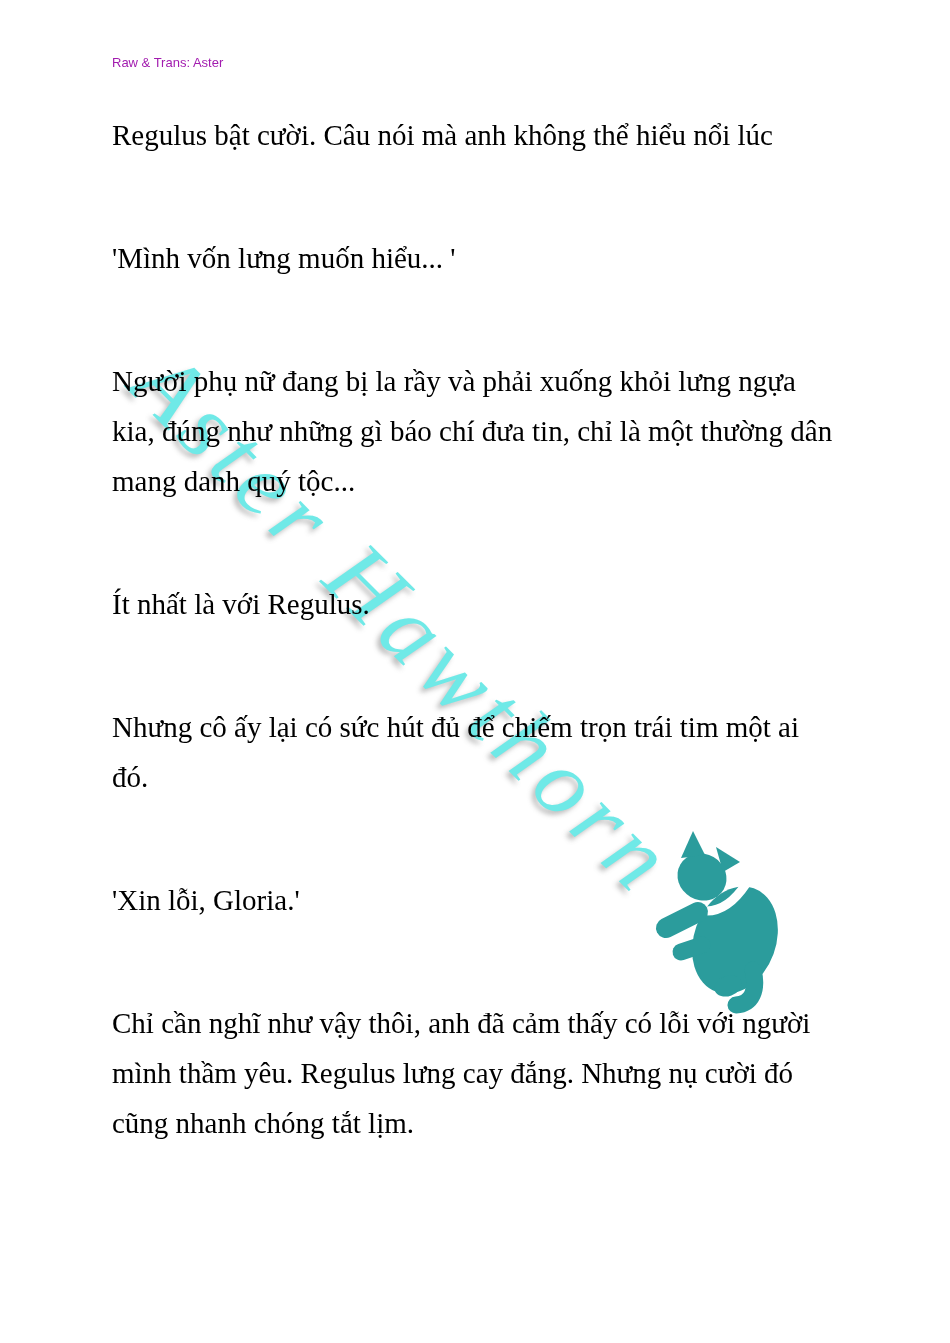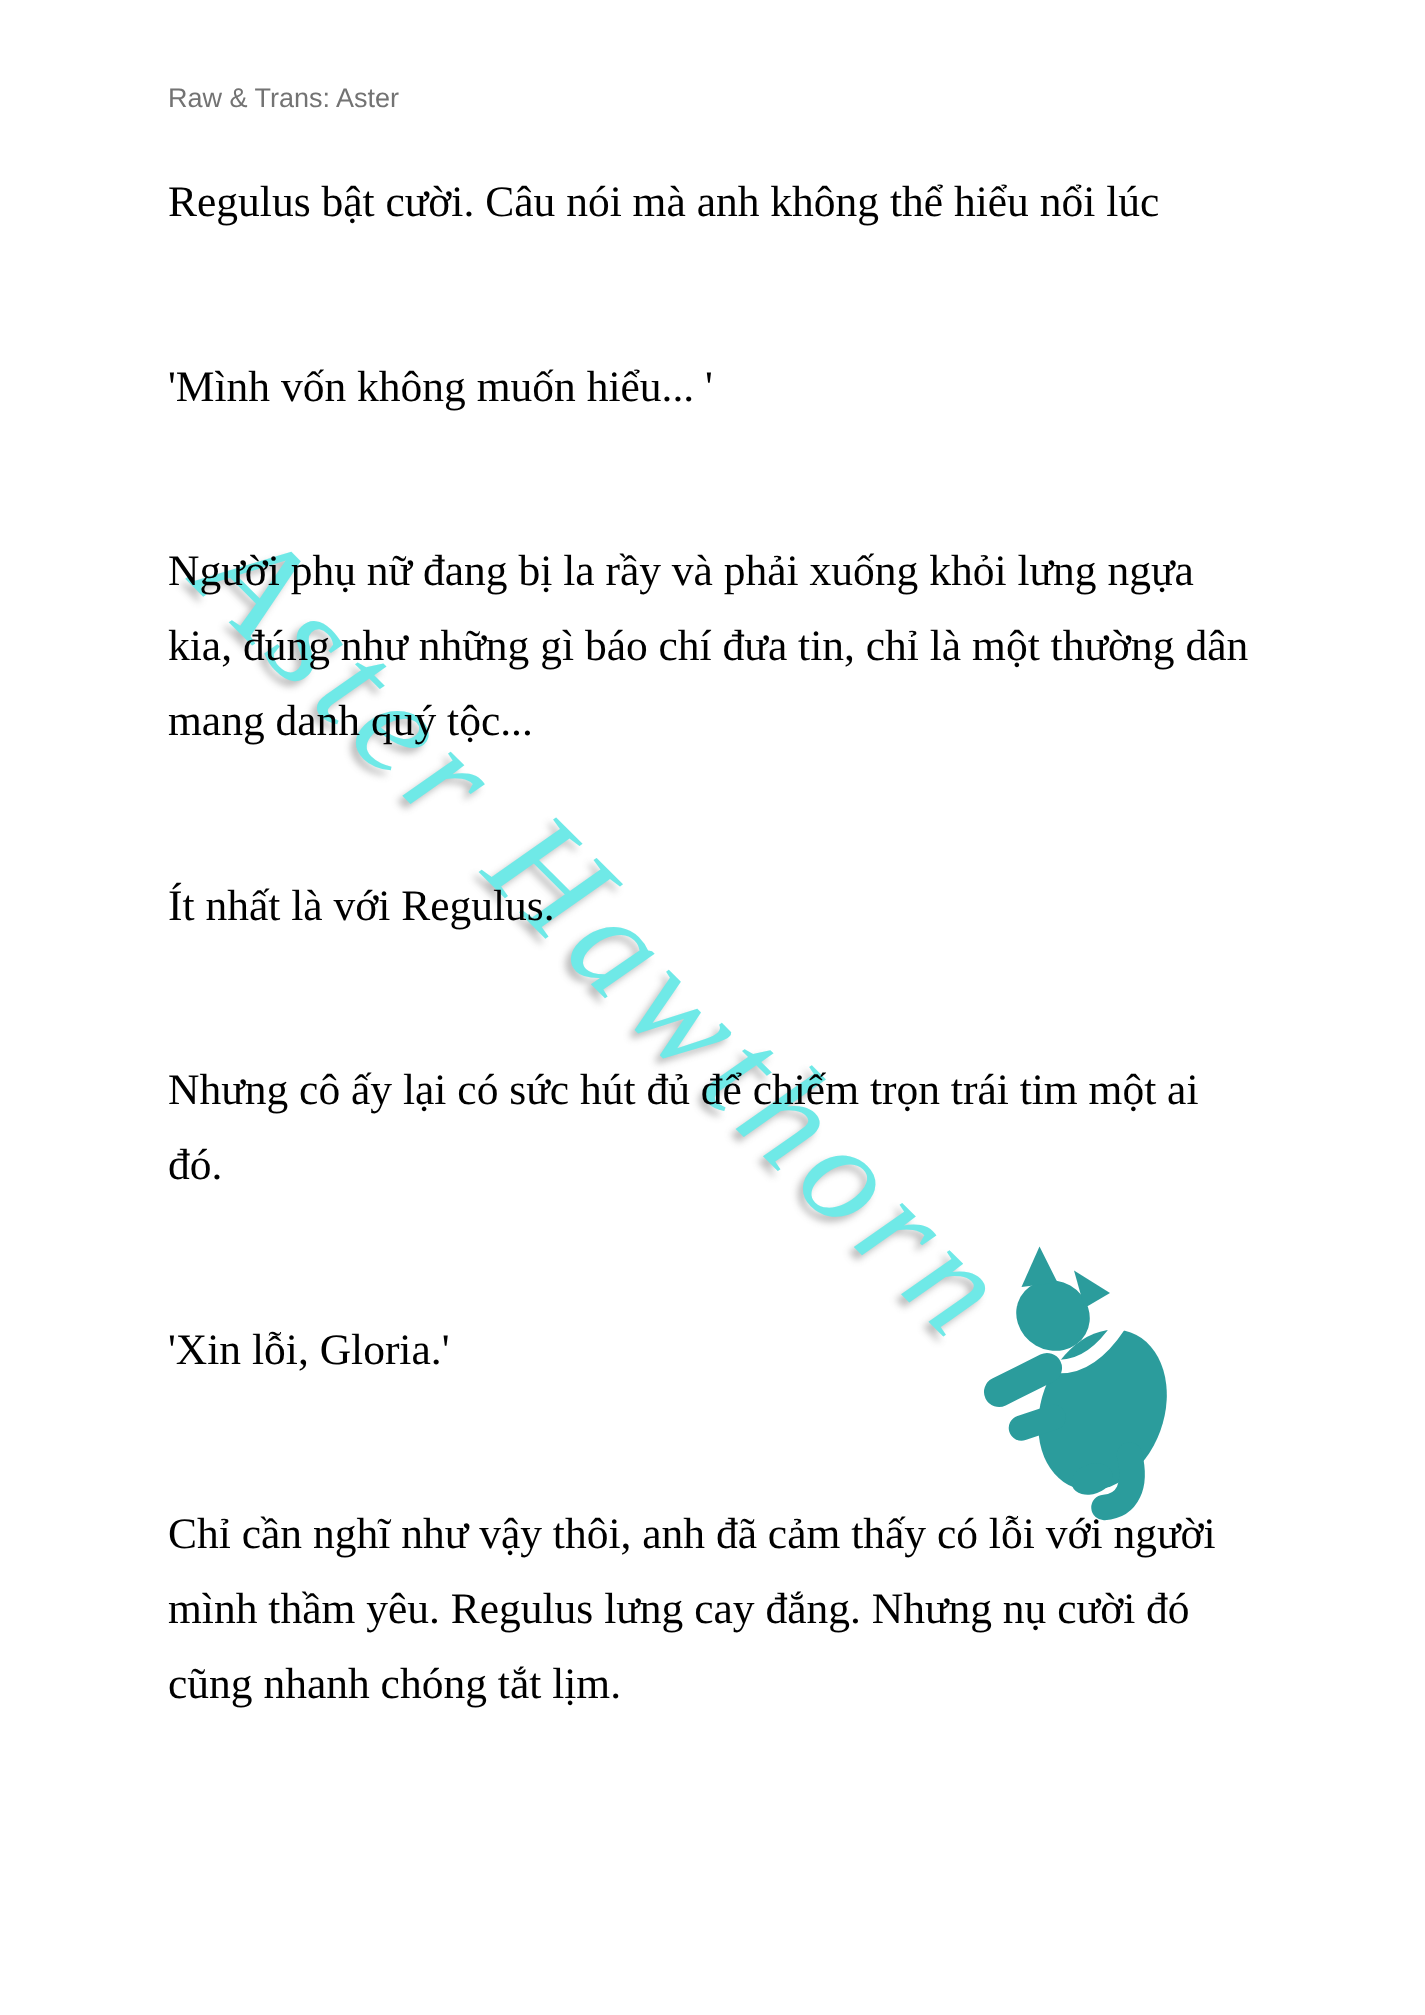--- a/index.html
+++ b/index.html
@@ -7,22 +7,22 @@
     width: 950px; height: 1343px;
     background: #ffffff;
     position: relative;
     overflow: hidden;
     font-family: "Liberation Serif", serif;
   }
   .credit {
     position: absolute;
     left: 112px; top: 55px;
     font-family: "Liberation Sans", sans-serif;
-    font-size: 18px;
-    color: #737373;
+    font-size: 13px;
+    color: #a21caf;
     z-index: 3;
   }
   .watermark {
     position: absolute;
     left: 405px; top: 622px;
     transform: translate(-50%, -50%) rotate(45deg);
     font-family: "Liberation Serif", serif;
     font-style: italic;
     font-size: 95px;
     letter-spacing: 8px;
@@ -76,21 +76,21 @@
 
   <line class="cat-limb" x1="48" y1="84" x2="16" y2="100" stroke-width="20"></line>
   <line class="cat-limb" x1="52" y1="117" x2="31" y2="124" stroke-width="17"></line>
 </svg>
 
 <div class="content">
   <div class="para">
     <div class="line">Regulus bật cười. Câu nói mà anh không thể hiểu nổi lúc</div>
   </div>
   <div class="para">
-    <div class="line">'Mình vốn không muốn hiểu... '</div>
+    <div class="line">'Mình vốn lưng muốn hiểu... '</div>
   </div>
   <div class="para">
     <div class="line">Người phụ nữ đang bị la rầy và phải xuống khỏi lưng ngựa</div>
     <div class="line">kia, đúng như những gì báo chí đưa tin, chỉ là một thường dân</div>
     <div class="line">mang danh quý tộc...</div>
   </div>
   <div class="para">
     <div class="line">Ít nhất là với Regulus.</div>
   </div>
   <div class="para">

